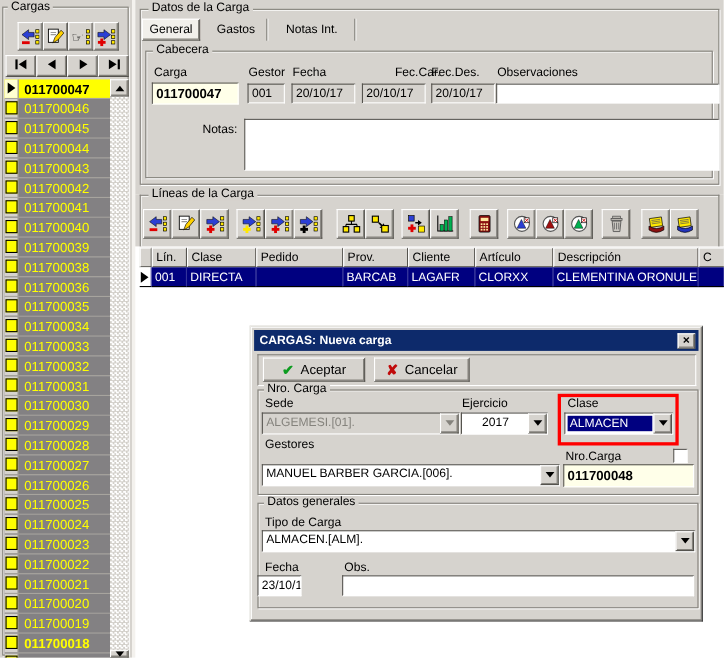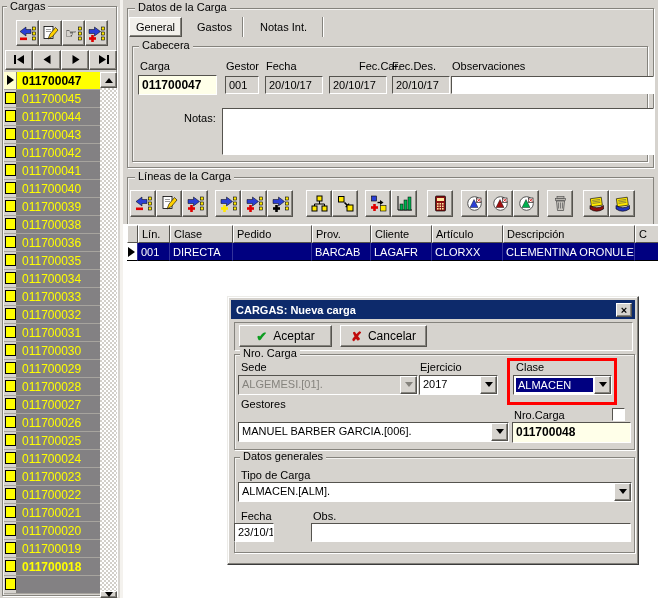--- a/index.html
+++ b/index.html
@@ -139,20 +139,26 @@
       <div class="lrow sel bold">
         <span class="mk">
           <i class="tri-r"></i>
         </span>
         <span class="id">011700047</span>
       </div>
       <div class="lrow">
         <span class="mk">
           <i class="sq"></i>
         </span>
+        <span class="id">011700046</span>
+      </div>
+      <div class="lrow">
+        <span class="mk">
+          <i class="sq"></i>
+        </span>
         <span class="id">011700045</span>
       </div>
       <div class="lrow">
         <span class="mk">
           <i class="sq"></i>
         </span>
         <span class="id">011700044</span>
       </div>
       <div class="lrow">
         <span class="mk">
@@ -622,21 +628,21 @@
   <div class="grouplabel" style="left:12px;top:51px;">Nro. Carga</div>
   <div class="dlg-label" style="left:13px;top:64px;">Sede</div>
   <div class="dlg-label" style="left:192px;top:64px;">Ejercicio</div>
   <div class="dlg-label" style="left:288px;top:64px;">Clase</div>
   <div class="combo disabled" style="left:10px;top:78px;width:180px;height:20px;">
     <span class="txt">ALGEMESI.[01].</span>
     <span class="dd raised btn">
         <i class="dd-ic"></i>
       </span>
   </div>
-  <div class="combo" style="left:191px;top:78px;width:79px;height:20px;">
+  <div class="combo" style="left:191px;top:78px;width:79px;height:20px;text-align:center;">
     <span class="txt">2017</span>
     <span class="dd raised btn">
         <i class="dd-ic"></i>
       </span>
   </div>
   <div class="combo selhl" style="left:285px;top:78px;width:99px;height:20px;">
     <span class="txt">ALMACEN</span>
     <span class="dd raised btn">
         <i class="dd-ic"></i>
       </span>

